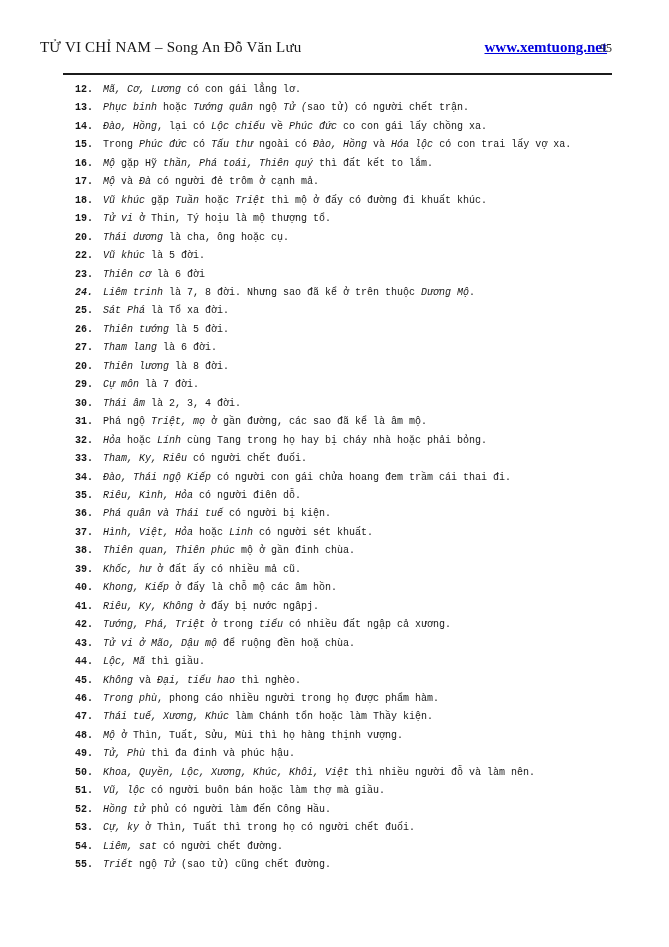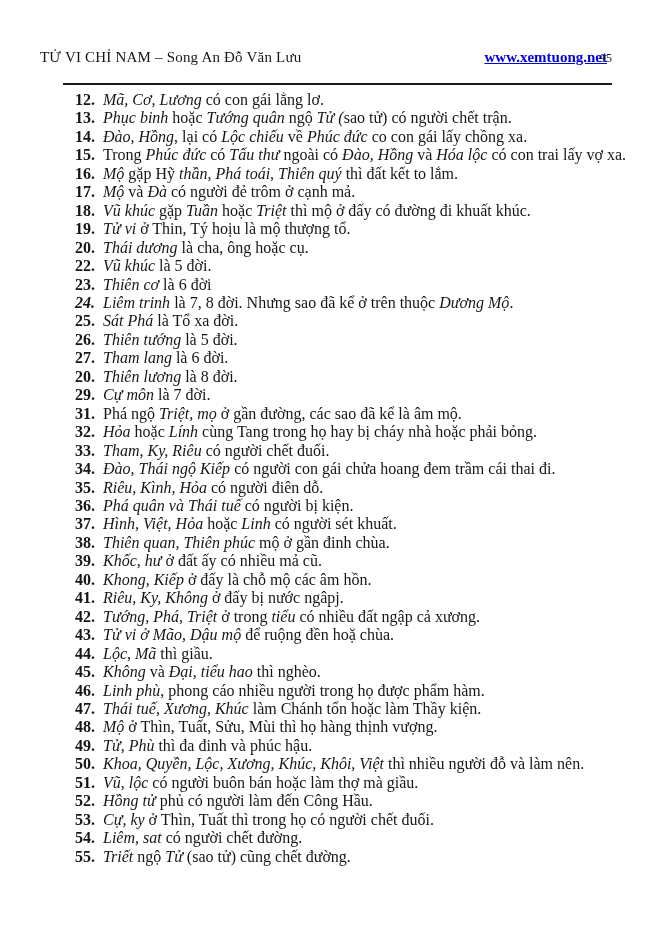--- a/index.html
+++ b/index.html
@@ -6,21 +6,21 @@
   body {
     width: 669px; height: 947px;
     background: #ffffff;
     font-family: "Liberation Serif", serif;
     color: #161616;
     overflow: hidden;
   }
   .page { width: 669px; height: 947px; position: relative; }
   .header {
     display: flex; justify-content: space-between; align-items: baseline;
-    padding: 48px 57px 0 40px;
+    padding: 38px 57px 0 40px;
     font-size: 15px; line-height: 18px;
   }
   .header-title { letter-spacing: 0.2px; }
   .header-right { white-space: nowrap; }
   .url {
     font-family: Liberation Serif, serif;
     font-weight: bold; font-size: 15px;
     text-decoration: underline; cursor: pointer;
   }
   .pagenum {
@@ -29,22 +29,23 @@
     margin-left: -7px; 
     position: relative; z-index: 2;
   }
   .rule {
     margin: 16px 57px 0 63px;
     border-top: 2px solid #1b1b1b;
     height: 0;
   }
   .list {
     margin: 6px 30px 0 75px;
-    font-size: 16px;
+    font-size: 10px;
     line-height: 18.45px;
+    font-family: Liberation Mono, monospace;
   }
   .item { display: flex; }
   .num { font-weight: bold; flex: 0 0 28px; width: 28px; }
   .txt { flex: 1 1 auto; white-space: nowrap; }
   .it { font-style: italic; }
 </style>
 </head>
 <body style="color: rgb(22, 22, 22);">
 
 <div class="page">
@@ -116,20 +117,24 @@
       </div>
       <div class="item">
         <span class="num">20.</span>
         <span class="txt"><span class="it">Thiên lương</span><span> là 8 đời.</span></span>
       </div>
       <div class="item">
         <span class="num">29.</span>
         <span class="txt"><span class="it">Cự môn</span><span> là 7 đời.</span></span>
       </div>
       <div class="item">
+        <span class="num">30.</span>
+        <span class="txt"><span class="it">Thái âm</span><span> là 2, 3, 4 đời.</span></span>
+      </div>
+      <div class="item">
         <span class="num">31.</span>
         <span class="txt"><span>Phá ngộ </span><span class="it">Triệt, mọ</span><span> ở gần đường, các sao đã kể là âm mộ.</span></span>
       </div>
       <div class="item">
         <span class="num">32.</span>
         <span class="txt"><span class="it">Hỏa</span><span> hoặc </span><span class="it">Lính</span><span> cùng Tang trong họ hay bị cháy nhà hoặc phải bỏng.</span></span>
       </div>
       <div class="item">
         <span class="num">33.</span>
         <span class="txt"><span class="it"> Tham, Ky, Riêu</span><span> có người chết đuối.</span></span>
@@ -177,21 +182,21 @@
       <div class="item">
         <span class="num">44.</span>
         <span class="txt"><span class="it">Lộc, Mã</span><span> thì giầu.</span></span>
       </div>
       <div class="item">
         <span class="num">45.</span>
         <span class="txt"><span class="it">Không</span><span> và </span><span class="it">Đại, tiểu hao</span><span> thì nghèo.</span></span>
       </div>
       <div class="item">
         <span class="num">46.</span>
-        <span class="txt"><span class="it">Linh phù</span><span>, phong cáo nhiều người trong họ được phẩm hàm.</span></span>
+        <span class="txt"><span class="it">Trong phù</span><span>, phong cáo nhiều người trong họ được phẩm hàm.</span></span>
       </div>
       <div class="item">
         <span class="num">47.</span>
         <span class="txt"><span class="it">Thái tuế, Xương, Khúc</span><span> làm Chánh tổn hoặc làm Thầy kiện.</span></span>
       </div>
       <div class="item">
         <span class="num">48.</span>
         <span class="txt"><span class="it">Mộ</span><span> ở Thìn, Tuất, Sửu, Mùi thì họ hàng thịnh vượng.</span></span>
       </div>
       <div class="item">

